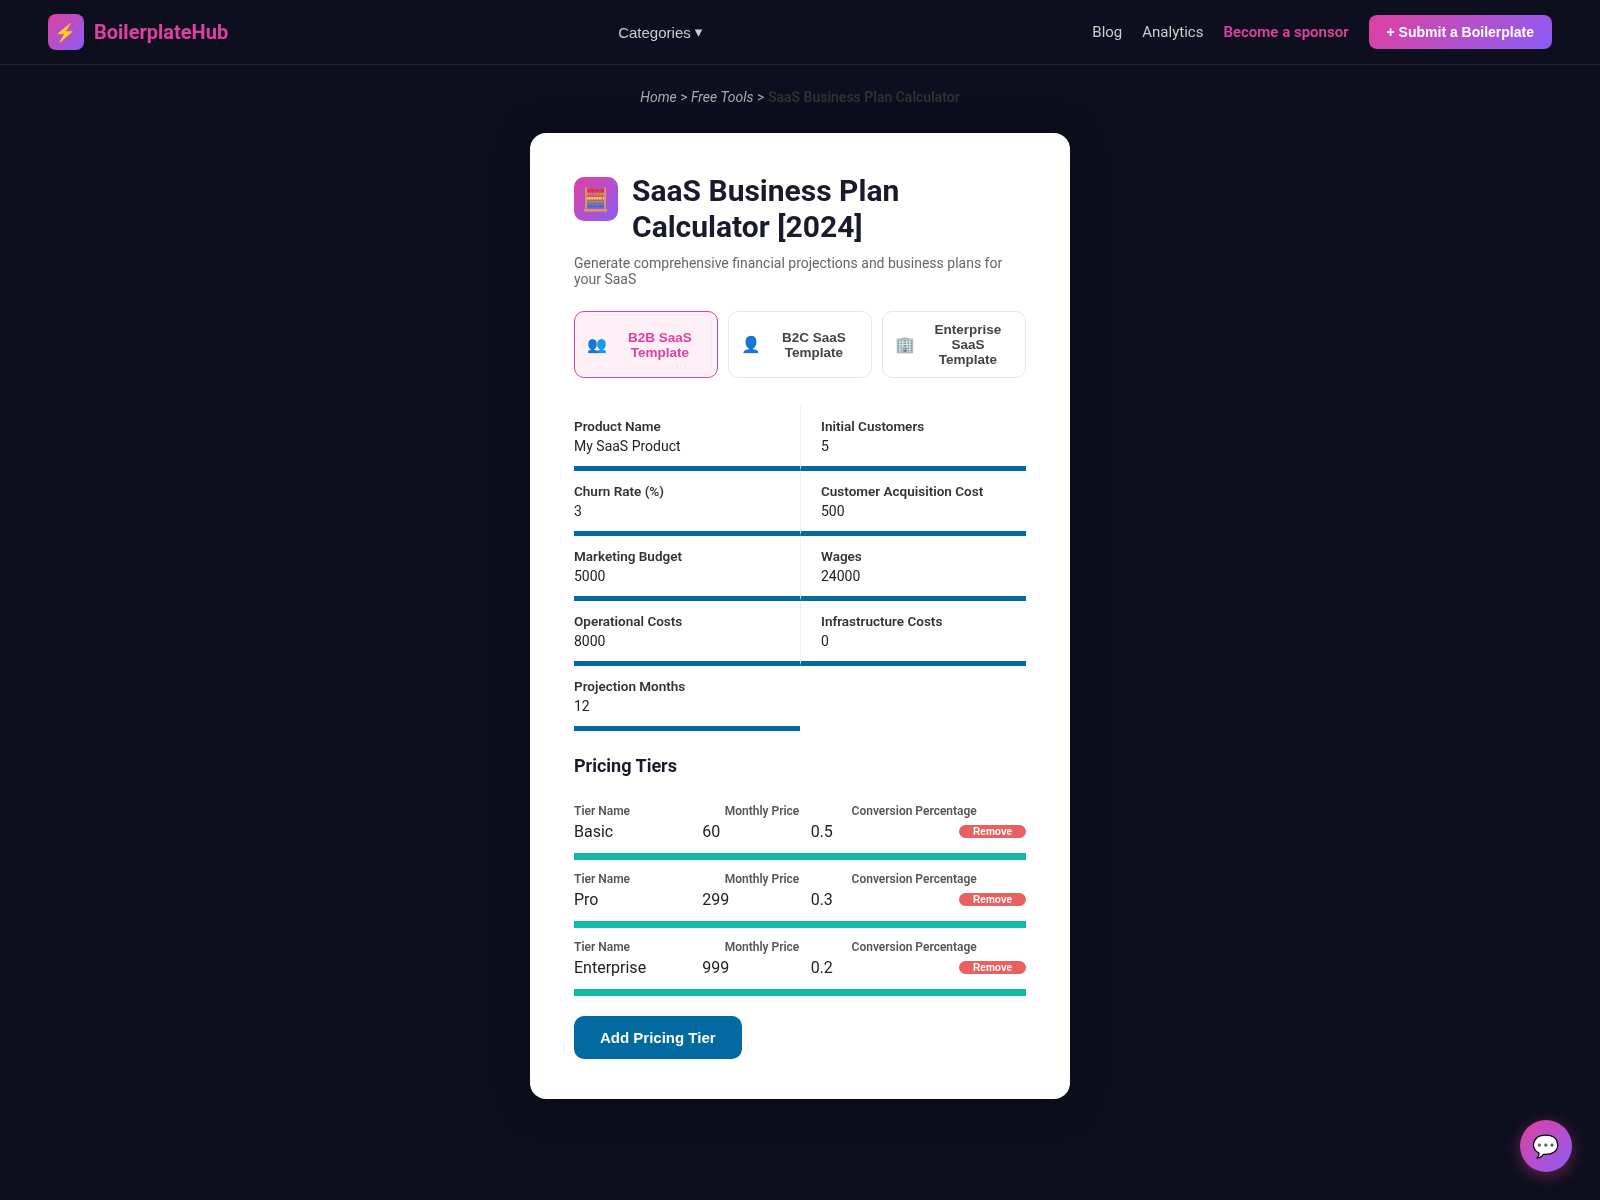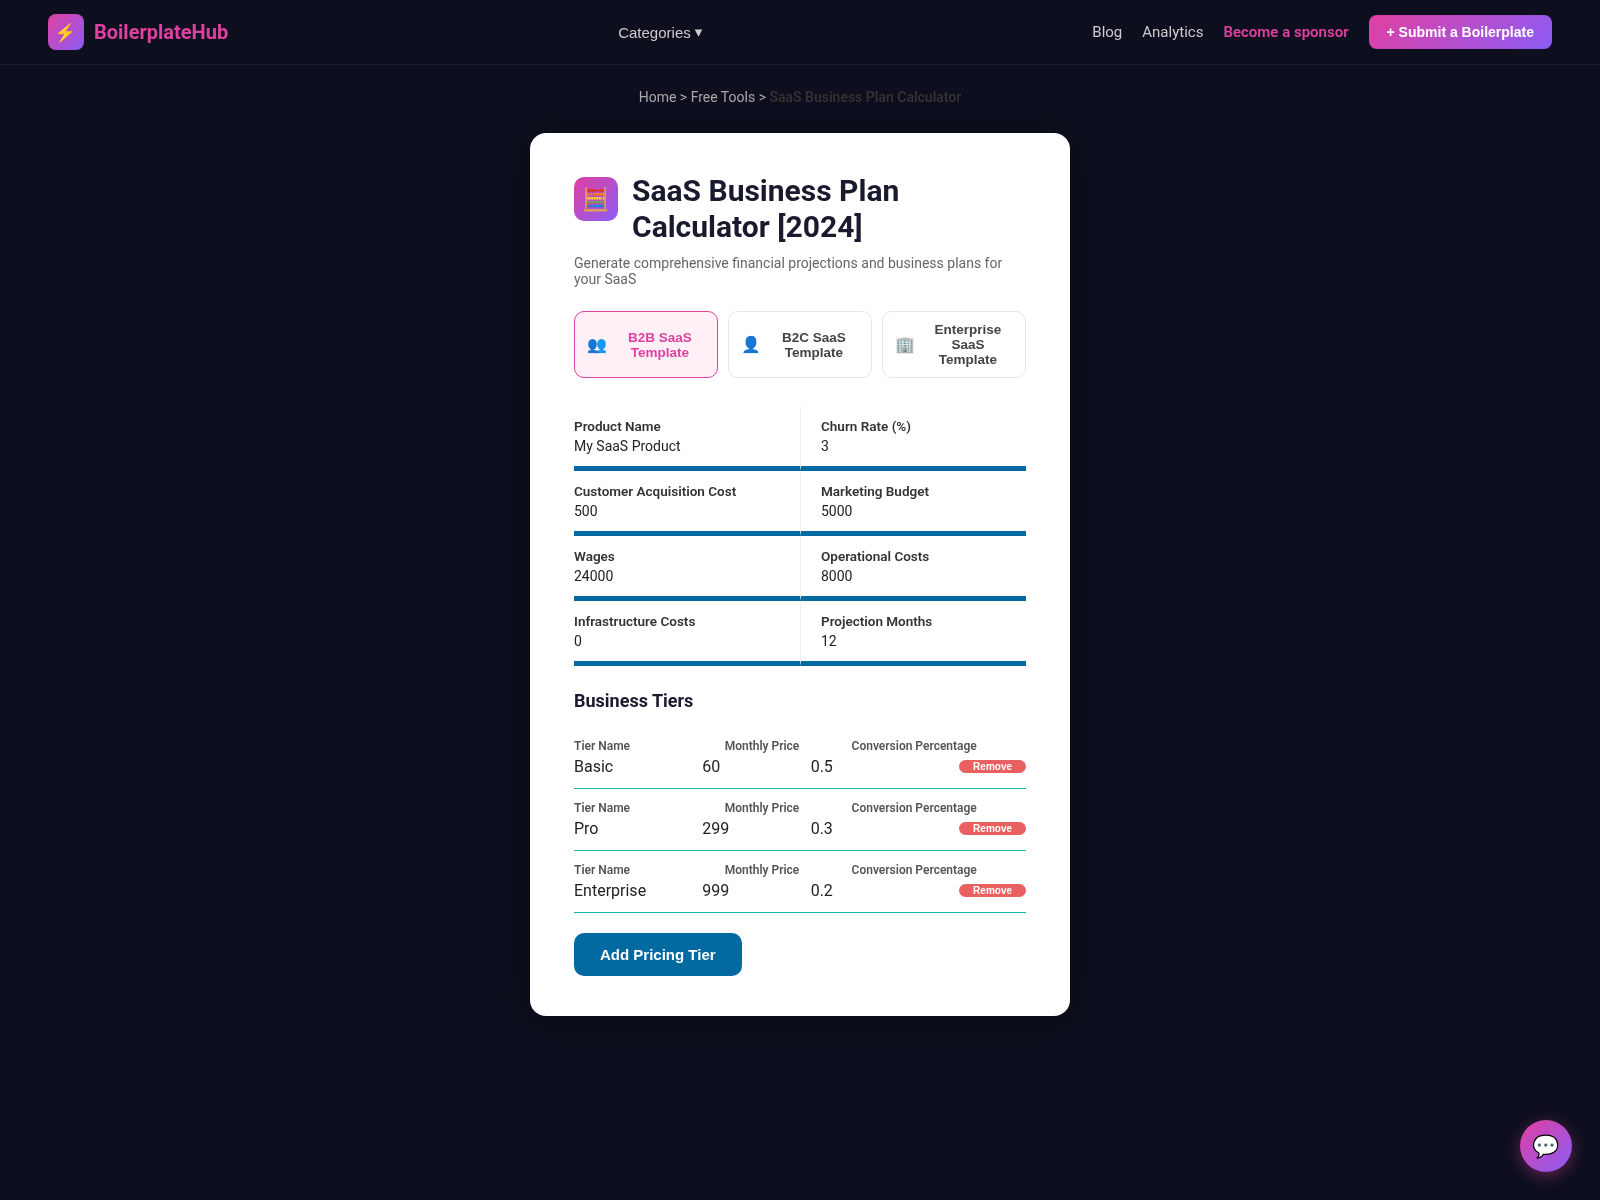--- a/index.html
+++ b/index.html
@@ -93,21 +93,21 @@
       gap: 6px;
     }
 
     
     .breadcrumb-area {
       text-align: center;
       padding: 24px 0 12px;
       color: #aaa;
       font-size: 14px;
     }
-    .breadcrumb-area a { color: #aaa; text-decoration: none; }
+    .breadcrumb-area a { color: #aaa; text-decoration: none; font-style: italic; }
     .breadcrumb-area strong { color: #333; font-weight: 600; }
 
     
     .main-wrapper {
       display: flex;
       justify-content: center;
       padding: 16px 20px 60px;
     }
     .card {
       background: white;
@@ -207,21 +207,21 @@
     }
 
     
     .section-title {
       font-size: 18px;
       font-weight: 700;
       color: #1a1a2e;
       margin: 24px 0 16px;
     }
     .tier-row {
-      border-bottom: 1px solid #14b8a6;
+      border-bottom: 7px solid #14b8a6;
       padding: 12px 0;
     }
     .tier-header {
       display: grid;
       grid-template-columns: 1.2fr 1fr 1.4fr auto;
       gap: 8px;
       margin-bottom: 4px;
     }
     .tier-col-label {
       font-size: 12px;
@@ -341,20 +341,24 @@
       </button>
     </div>
 
     
     <div class="form-grid">
 
       <div class="form-field">
         <div class="field-label">Product Name</div>
         <div class="field-value">My SaaS Product</div>
       </div>
+      <div class="form-field">
+        <div class="field-label">Initial Customers</div>
+        <div class="field-value">5</div>
+      </div>
 
       <div class="form-field">
         <div class="field-label">Churn Rate (%)</div>
         <div class="field-value">3</div>
       </div>
 
       <div class="form-field">
         <div class="field-label">Customer Acquisition Cost</div>
         <div class="field-value">500</div>
       </div>
@@ -376,21 +380,21 @@
         <div class="field-label">Infrastructure Costs</div>
         <div class="field-value">0</div>
       </div>
       <div class="form-field">
         <div class="field-label">Projection Months</div>
         <div class="field-value">12</div>
       </div>
     </div>
 
     
-    <h2 class="section-title">Business Tiers</h2>
+    <h2 class="section-title">Pricing Tiers</h2>
 
     
     <div class="tier-row">
       <div class="tier-header">
         <span class="tier-col-label">Tier Name</span>
         <span class="tier-col-label">Monthly Price</span>
         <span class="tier-col-label">Conversion Percentage</span>
         <span></span>
       </div>
       <div class="tier-values">

